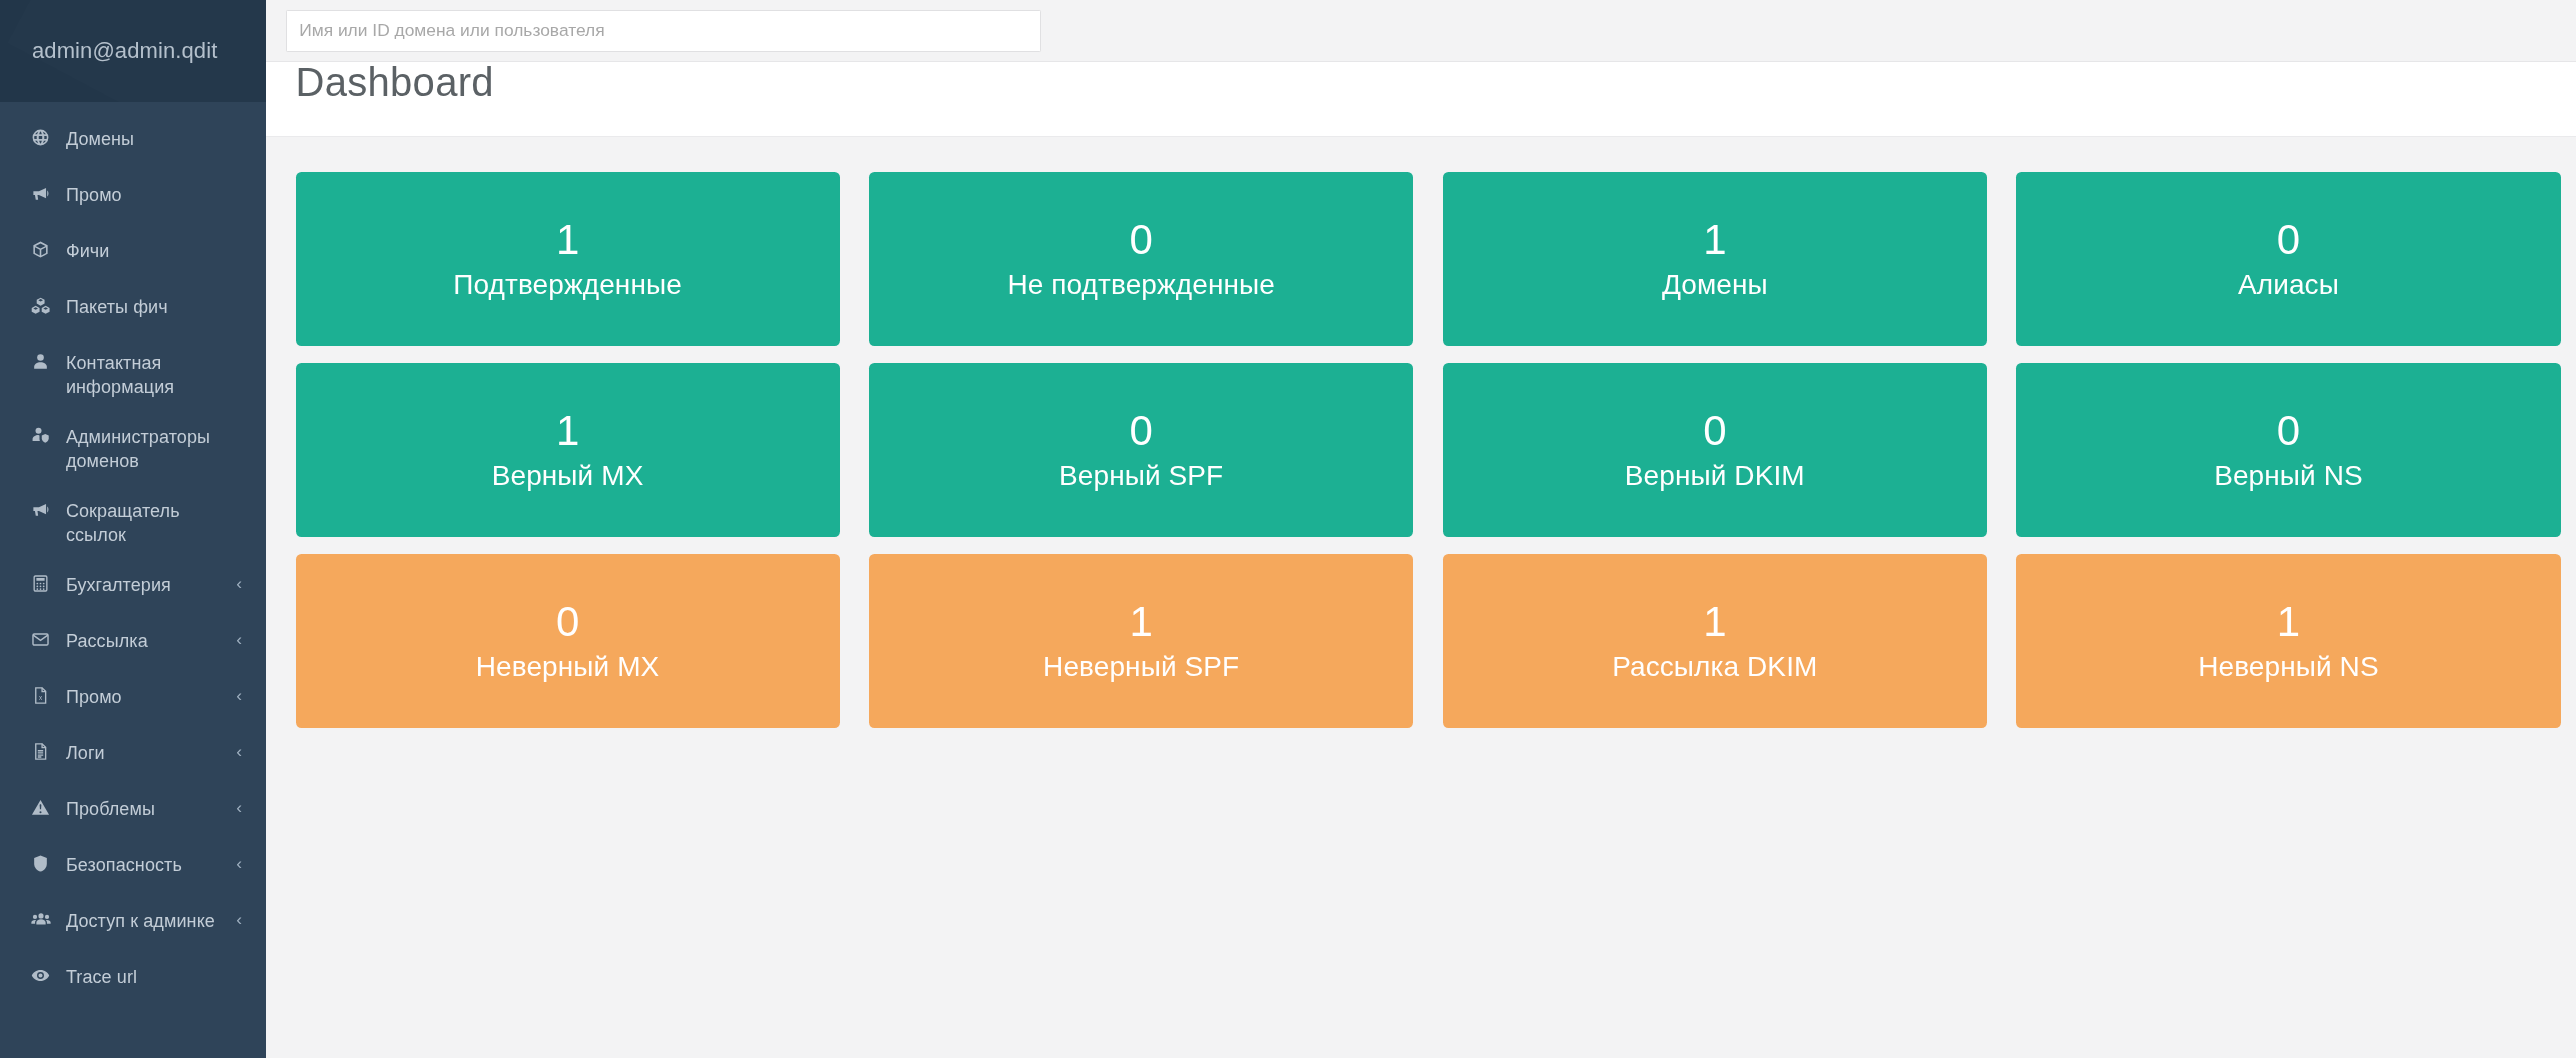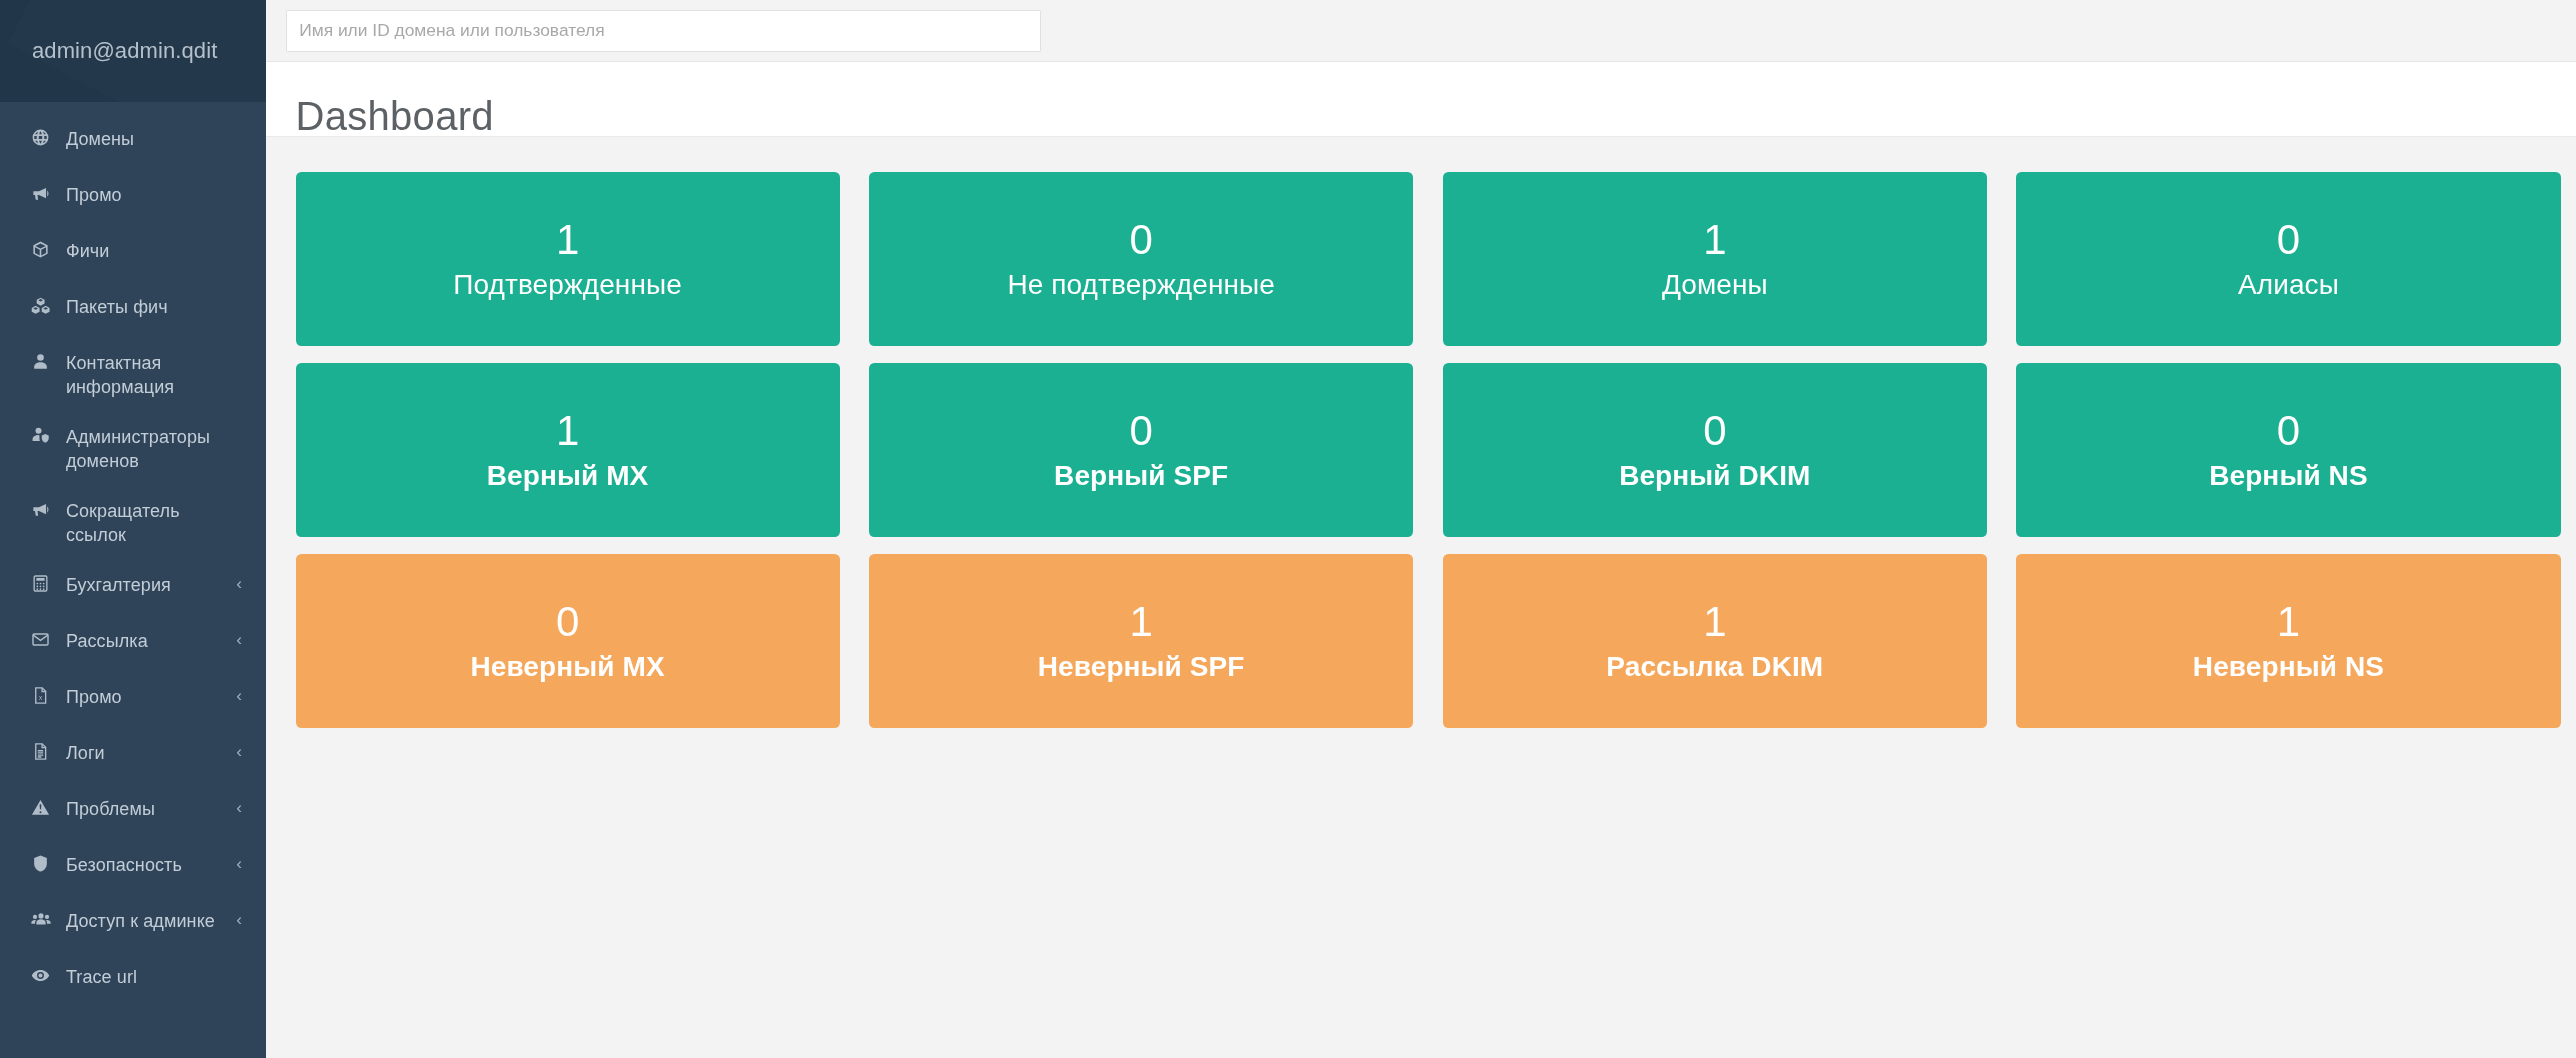--- a/index.html
+++ b/index.html
@@ -125,21 +125,21 @@
     color: #555;
     font-family: "Liberation Sans", "DejaVu Sans", sans-serif;
     outline: none;
   }
   .search-input::placeholder { color: #a8a8a8; }
 
   .pagehead {
     height: 75px;
     background: #ffffff;
     display: flex;
-    align-items: flex-end;
+    align-items: flex-start;
     padding-left: 29.5px;
     border-bottom: 0.7px solid #eaeaec;
   }
   .page-title {
     font-size: 40px;
     color: #5b6165;
     font-weight: 400;
     font-family: "Liberation Sans Narrow", "Liberation Sans", "DejaVu Sans", sans-serif;
     letter-spacing: 0.3px;
     line-height: 1;
@@ -177,21 +177,21 @@
     font-weight: 400;
     margin-bottom: 10.7px;
     font-family: "Liberation Sans Narrow", "Liberation Sans", "DejaVu Sans", sans-serif;
   }
   .stat-label {
     font-size: 28px;
     line-height: 1;
     font-family: "Liberation Sans Narrow", "Liberation Sans", "DejaVu Sans", sans-serif;
     letter-spacing: 0.1px;
   }
-  .stat-label.bold { font-weight: 700; text-align: center; }
+  .stat-label.bold { font-weight: 400; text-align: center; }
 </style>
 </head>
 <body>
 
 <div id="app">
 
   <aside class="sidebar">
     <div class="sidebar-header">
       <span class="sidebar-user">admin@admin.qdit</span>
     </div>

